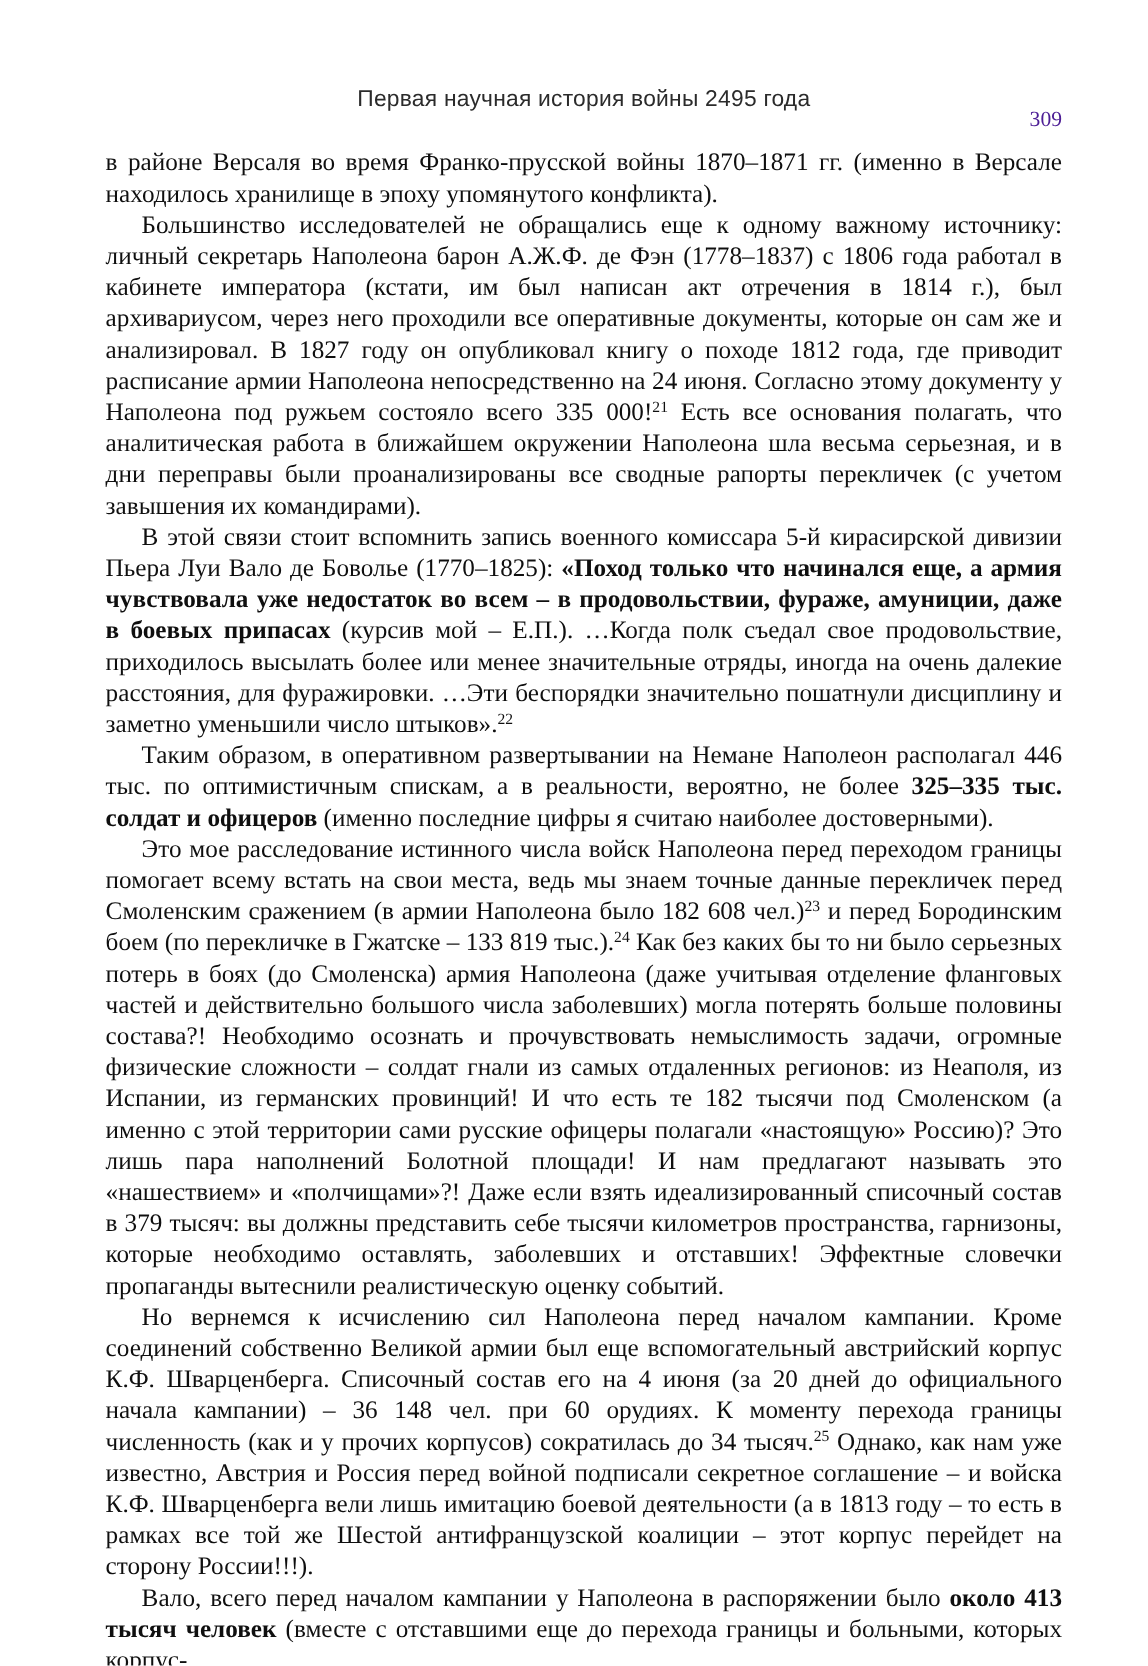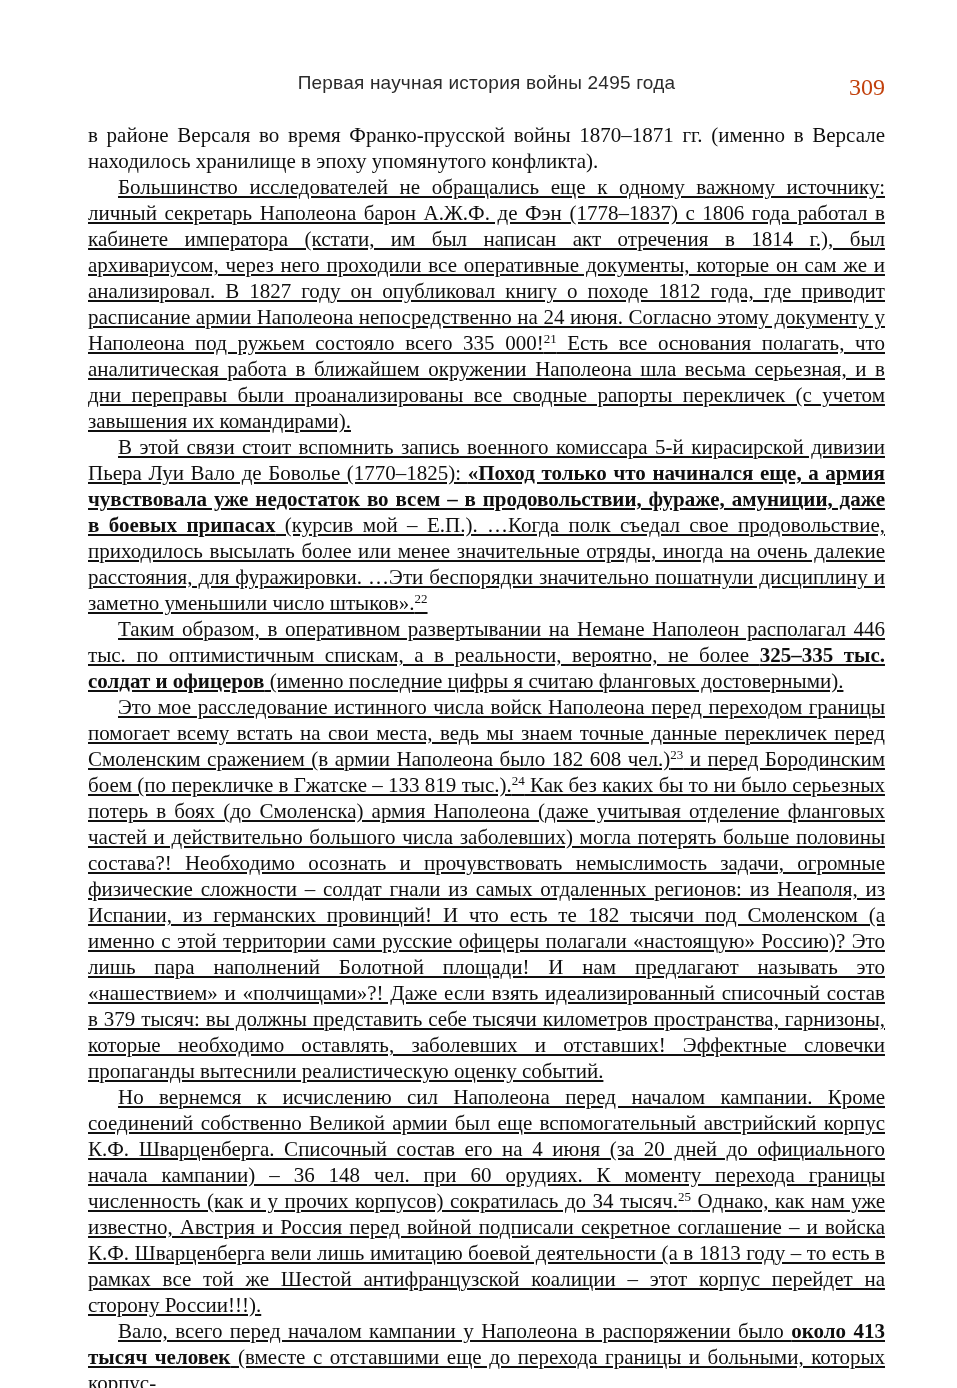--- a/index.html
+++ b/index.html
@@ -28,35 +28,35 @@
     text-align: center;
     font-size: 19px;
     font-weight: 400;
     color: #2b2b2b;
     letter-spacing: 0.2px;
     line-height: 30px;
   }
   .page-number {
     position: absolute;
     right: 0;
-    top: 4px;
+    top: 16px;
     font-family: "Liberation Serif", serif;
-    font-size: 24px;
+    font-size: 18px;
     font-weight: 500;
-    color: #c2410c;
+    color: #4c1d95;
     line-height: 30px;
   }
   .body-text {
     font-size: 21px;
     line-height: 26px;
     text-align: justify;
     color: #0f0f0f;
   }
   p.para { margin: 0; padding: 0; }
-  p.para.indent { text-indent: 30px; text-decoration: underline; }
+  p.para.indent { text-indent: 30px; }
   .bold { font-weight: bold; }
   sup.ref {
     font-size: 13px;
     line-height: 0;
     position: relative;
     top: -7px;
     vertical-align: baseline;
   }
 </style>
 </head>
@@ -64,18 +64,18 @@
 
 <div class="sheet">
   <div class="running-head">
     <span class="running-title">Первая научная история войны 2495 года</span>
     <span class="page-number">309</span>
   </div>
   <div class="body-text">
       <p class="para"><span>в районе Версаля во время Франко-прусской войны 1870–1871 гг. (именно в Версале находилось хранилище в эпоху упомянутого конфликта).</span></p>
       <p class="para indent"><span>Большинство исследователей не обращались еще к одному важному источнику: личный секретарь Наполеона барон А.Ж.Ф. де Фэн (1778–1837) с 1806 года работал в кабинете императора (кстати, им был написан акт отречения в 1814 г.), был архивариусом, через него проходили все оперативные документы, которые он сам же и анализировал. В 1827 году он опубликовал книгу о походе 1812 года, где приводит расписание армии Наполеона непосредственно на 24 июня. Согласно этому документу у Наполеона под ружьем состояло всего 335 000!</span><sup class="ref">21</sup><span> Есть все основания полагать, что аналитическая работа в ближайшем окружении Наполеона шла весьма серьезная, и в дни переправы были проанализированы все сводные рапорты перекличек (с учетом завышения их командирами).</span></p>
       <p class="para indent"><span>В этой связи стоит вспомнить запись военного комиссара 5-й кирасирской дивизии Пьера Луи Вало де Боволье (1770–1825): </span><span class="bold">«Поход только что начинался еще, а армия чувствовала уже недостаток во всем – в продовольствии, фураже, амуниции, даже в боевых припасах</span><span> (курсив мой – Е.П.). …Когда полк съедал свое продовольствие, приходилось высылать более или менее значительные отряды, иногда на очень далекие расстояния, для фуражировки. …Эти беспорядки значительно пошатнули дисциплину и заметно уменьшили число штыков».</span><sup class="ref">22</sup></p>
-      <p class="para indent"><span>Таким образом, в оперативном развертывании на Немане Наполеон располагал 446 тыс. по оптимистичным спискам, а в реальности, вероятно, не более </span><span class="bold">325–335 тыс. солдат и офицеров</span><span> (именно последние цифры я считаю фланговых достоверными).</span></p>
+      <p class="para indent"><span>Таким образом, в оперативном развертывании на Немане Наполеон располагал 446 тыс. по оптимистичным спискам, а в реальности, вероятно, не более </span><span class="bold">325–335 тыс. солдат и офицеров</span><span> (именно последние цифры я считаю наиболее достоверными).</span></p>
       <p class="para indent"><span>Это мое расследование истинного числа войск Наполеона перед переходом границы помогает всему встать на свои места, ведь мы знаем точные данные перекличек перед Смоленским сражением (в армии Наполеона было 182 608 чел.)</span><sup class="ref">23</sup><span> и перед Бородинским боем (по перекличке в Гжатске – 133 819 тыс.).</span><sup class="ref">24</sup><span> Как без каких бы то ни было серьезных потерь в боях (до Смоленска) армия Наполеона (даже учитывая отделение фланговых частей и действительно большого числа заболевших) могла потерять больше половины состава?! Необходимо осознать и прочувствовать немыслимость задачи, огромные физические сложности – солдат гнали из самых отдаленных регионов: из Неаполя, из Испании, из германских провинций! И что есть те 182 тысячи под Смоленском (а именно с этой территории сами русские офицеры полагали «настоящую» Россию)? Это лишь пара наполнений Болотной площади! И нам предлагают называть это «нашествием» и «полчищами»?! Даже если взять идеализированный списочный состав в 379 тысяч: вы должны представить себе тысячи километров пространства, гарнизоны, которые необходимо оставлять, заболевших и отставших! Эффектные словечки пропаганды вытеснили реалистическую оценку событий.</span></p>
       <p class="para indent"><span>Но вернемся к исчислению сил Наполеона перед началом кампании. Кроме соединений собственно Великой армии был еще вспомогательный австрийский корпус К.Ф. Шварценберга. Списочный состав его на 4 июня (за 20 дней до официального начала кампании) – 36 148 чел. при 60 орудиях. К моменту перехода границы численность (как и у прочих корпусов) сократилась до 34 тысяч.</span><sup class="ref">25</sup><span> Однако, как нам уже известно, Австрия и Россия перед войной подписали секретное соглашение – и войска К.Ф. Шварценберга вели лишь имитацию боевой деятельности (а в 1813 году – то есть в рамках все той же Шестой антифранцузской коалиции – этот корпус перейдет на сторону России!!!).</span></p>
       <p class="para indent"><span>Вало, всего перед началом кампании у Наполеона в распоряжении было </span><span class="bold">около 413 тысяч человек</span><span> (вместе с отставшими еще до перехода границы и больными, которых корпус-</span></p>
     </div>
 </div>
 
 </body></html>

